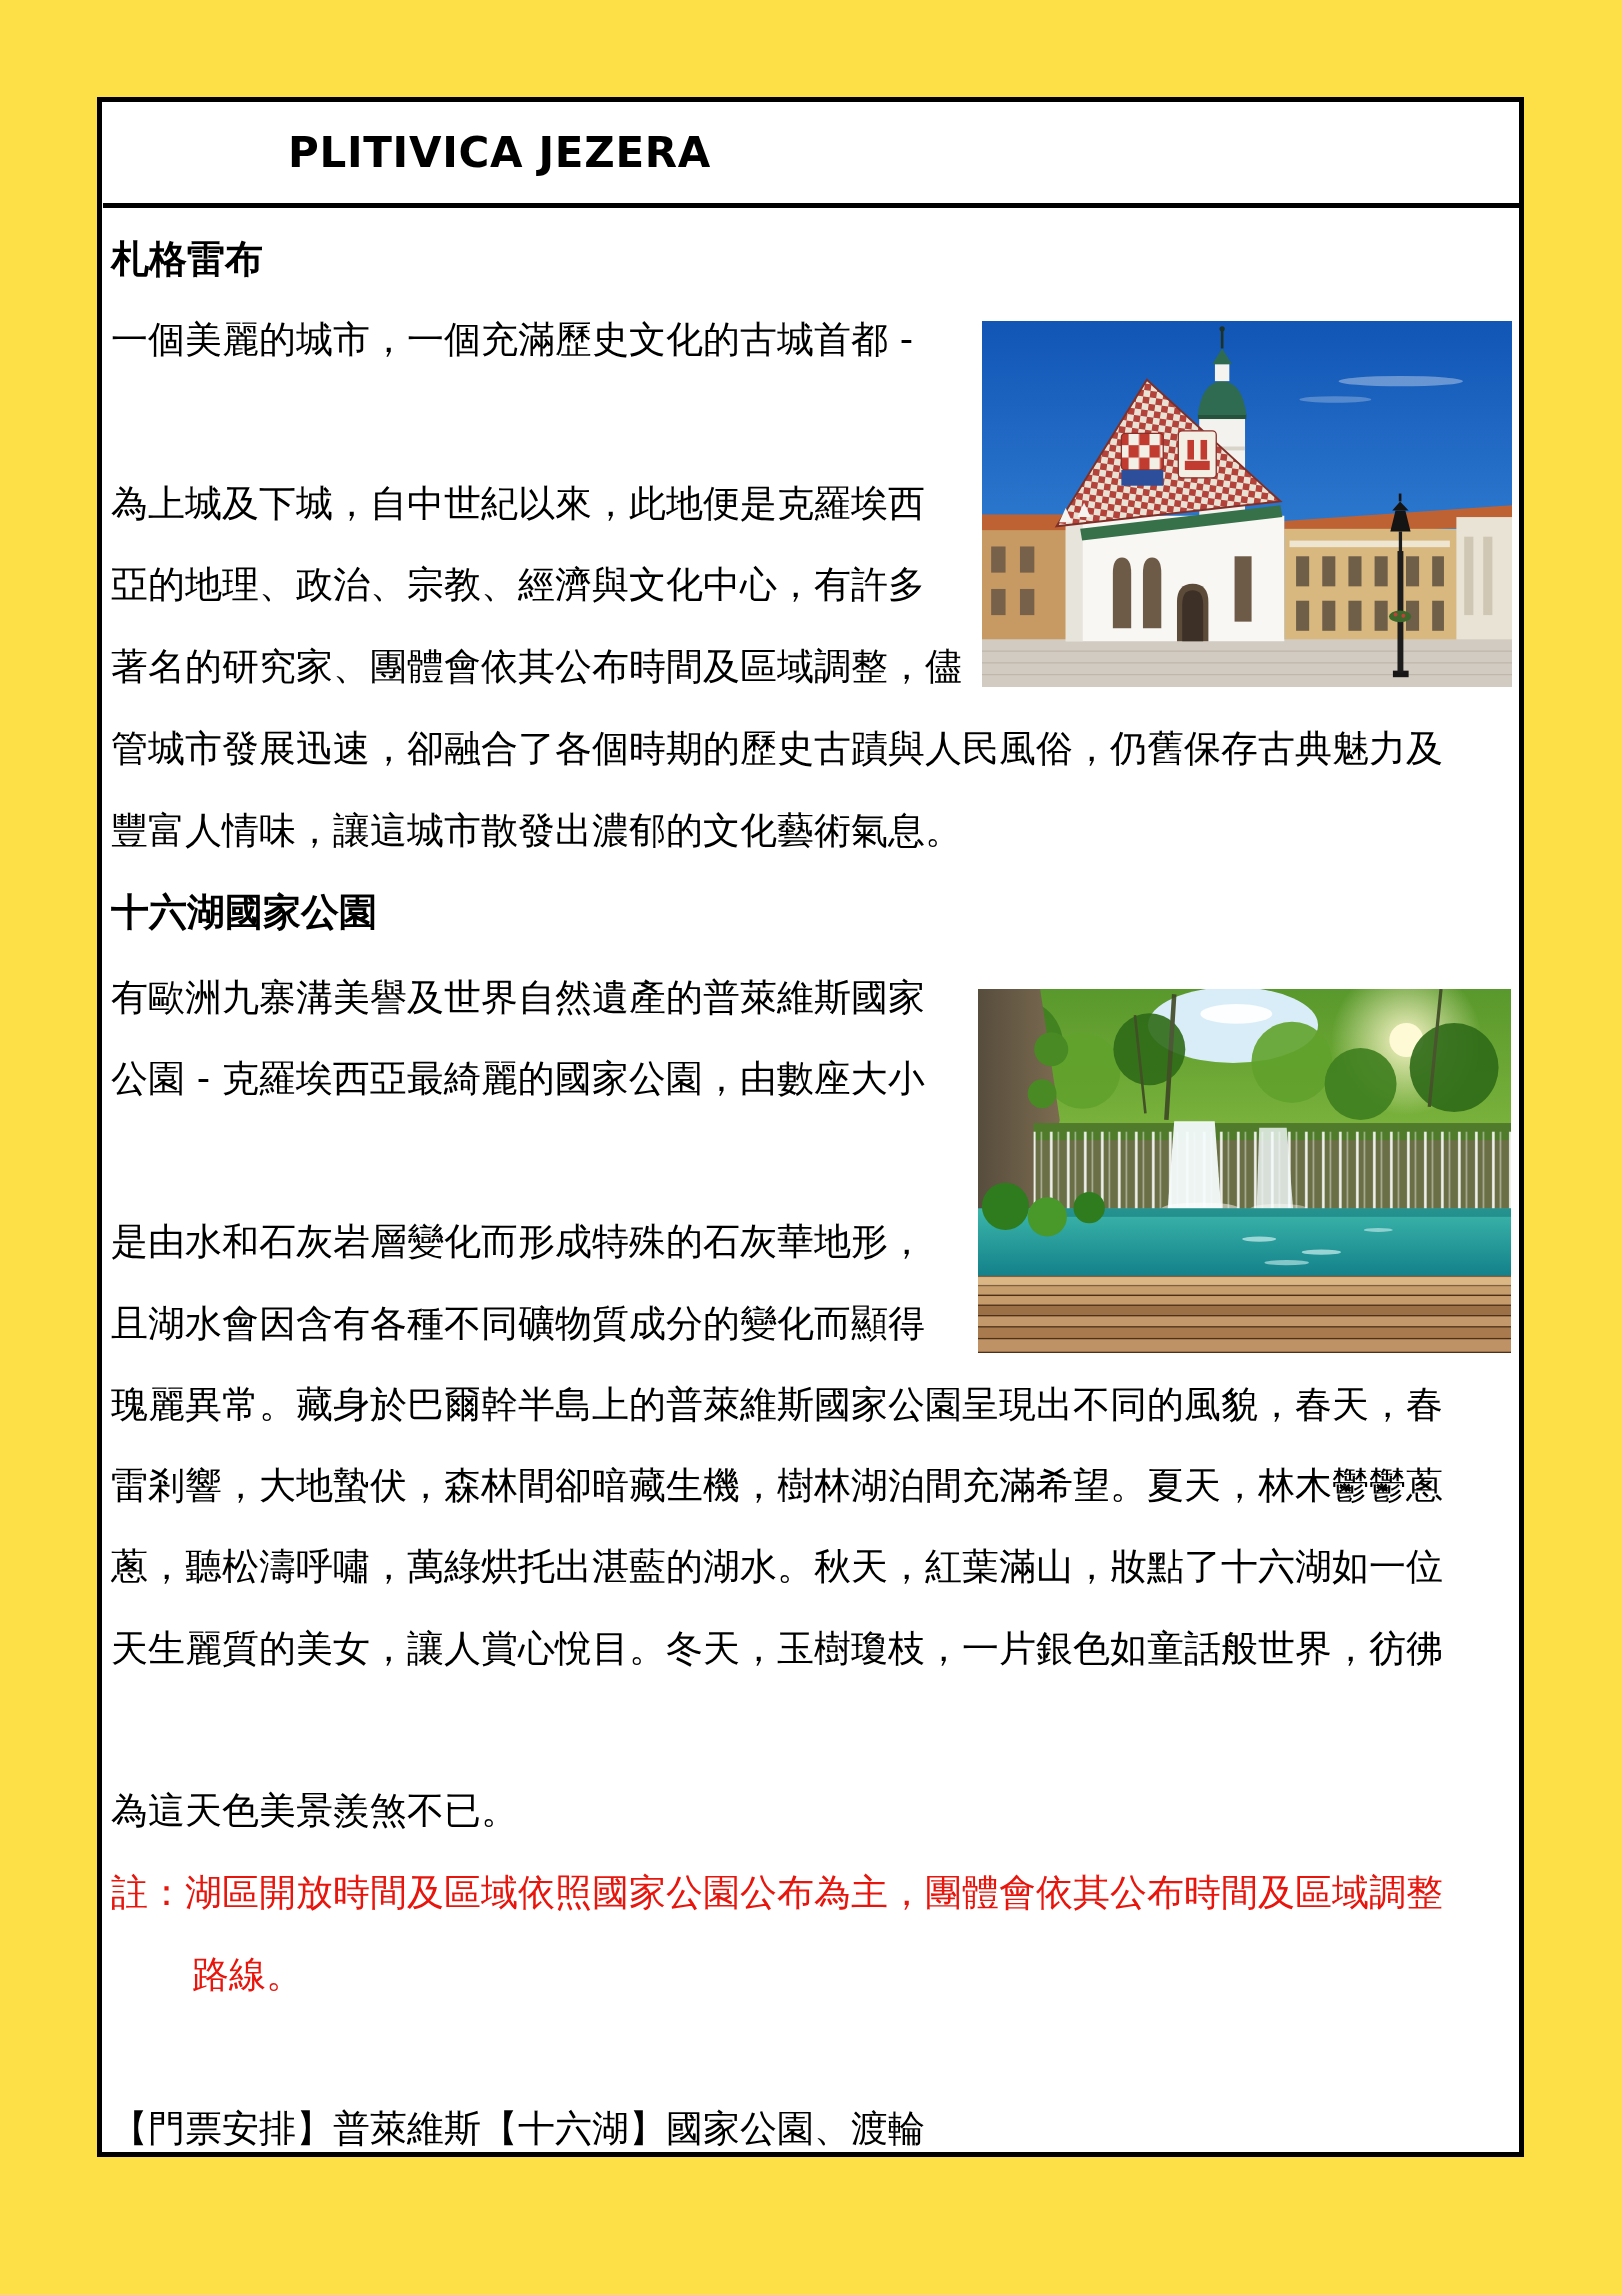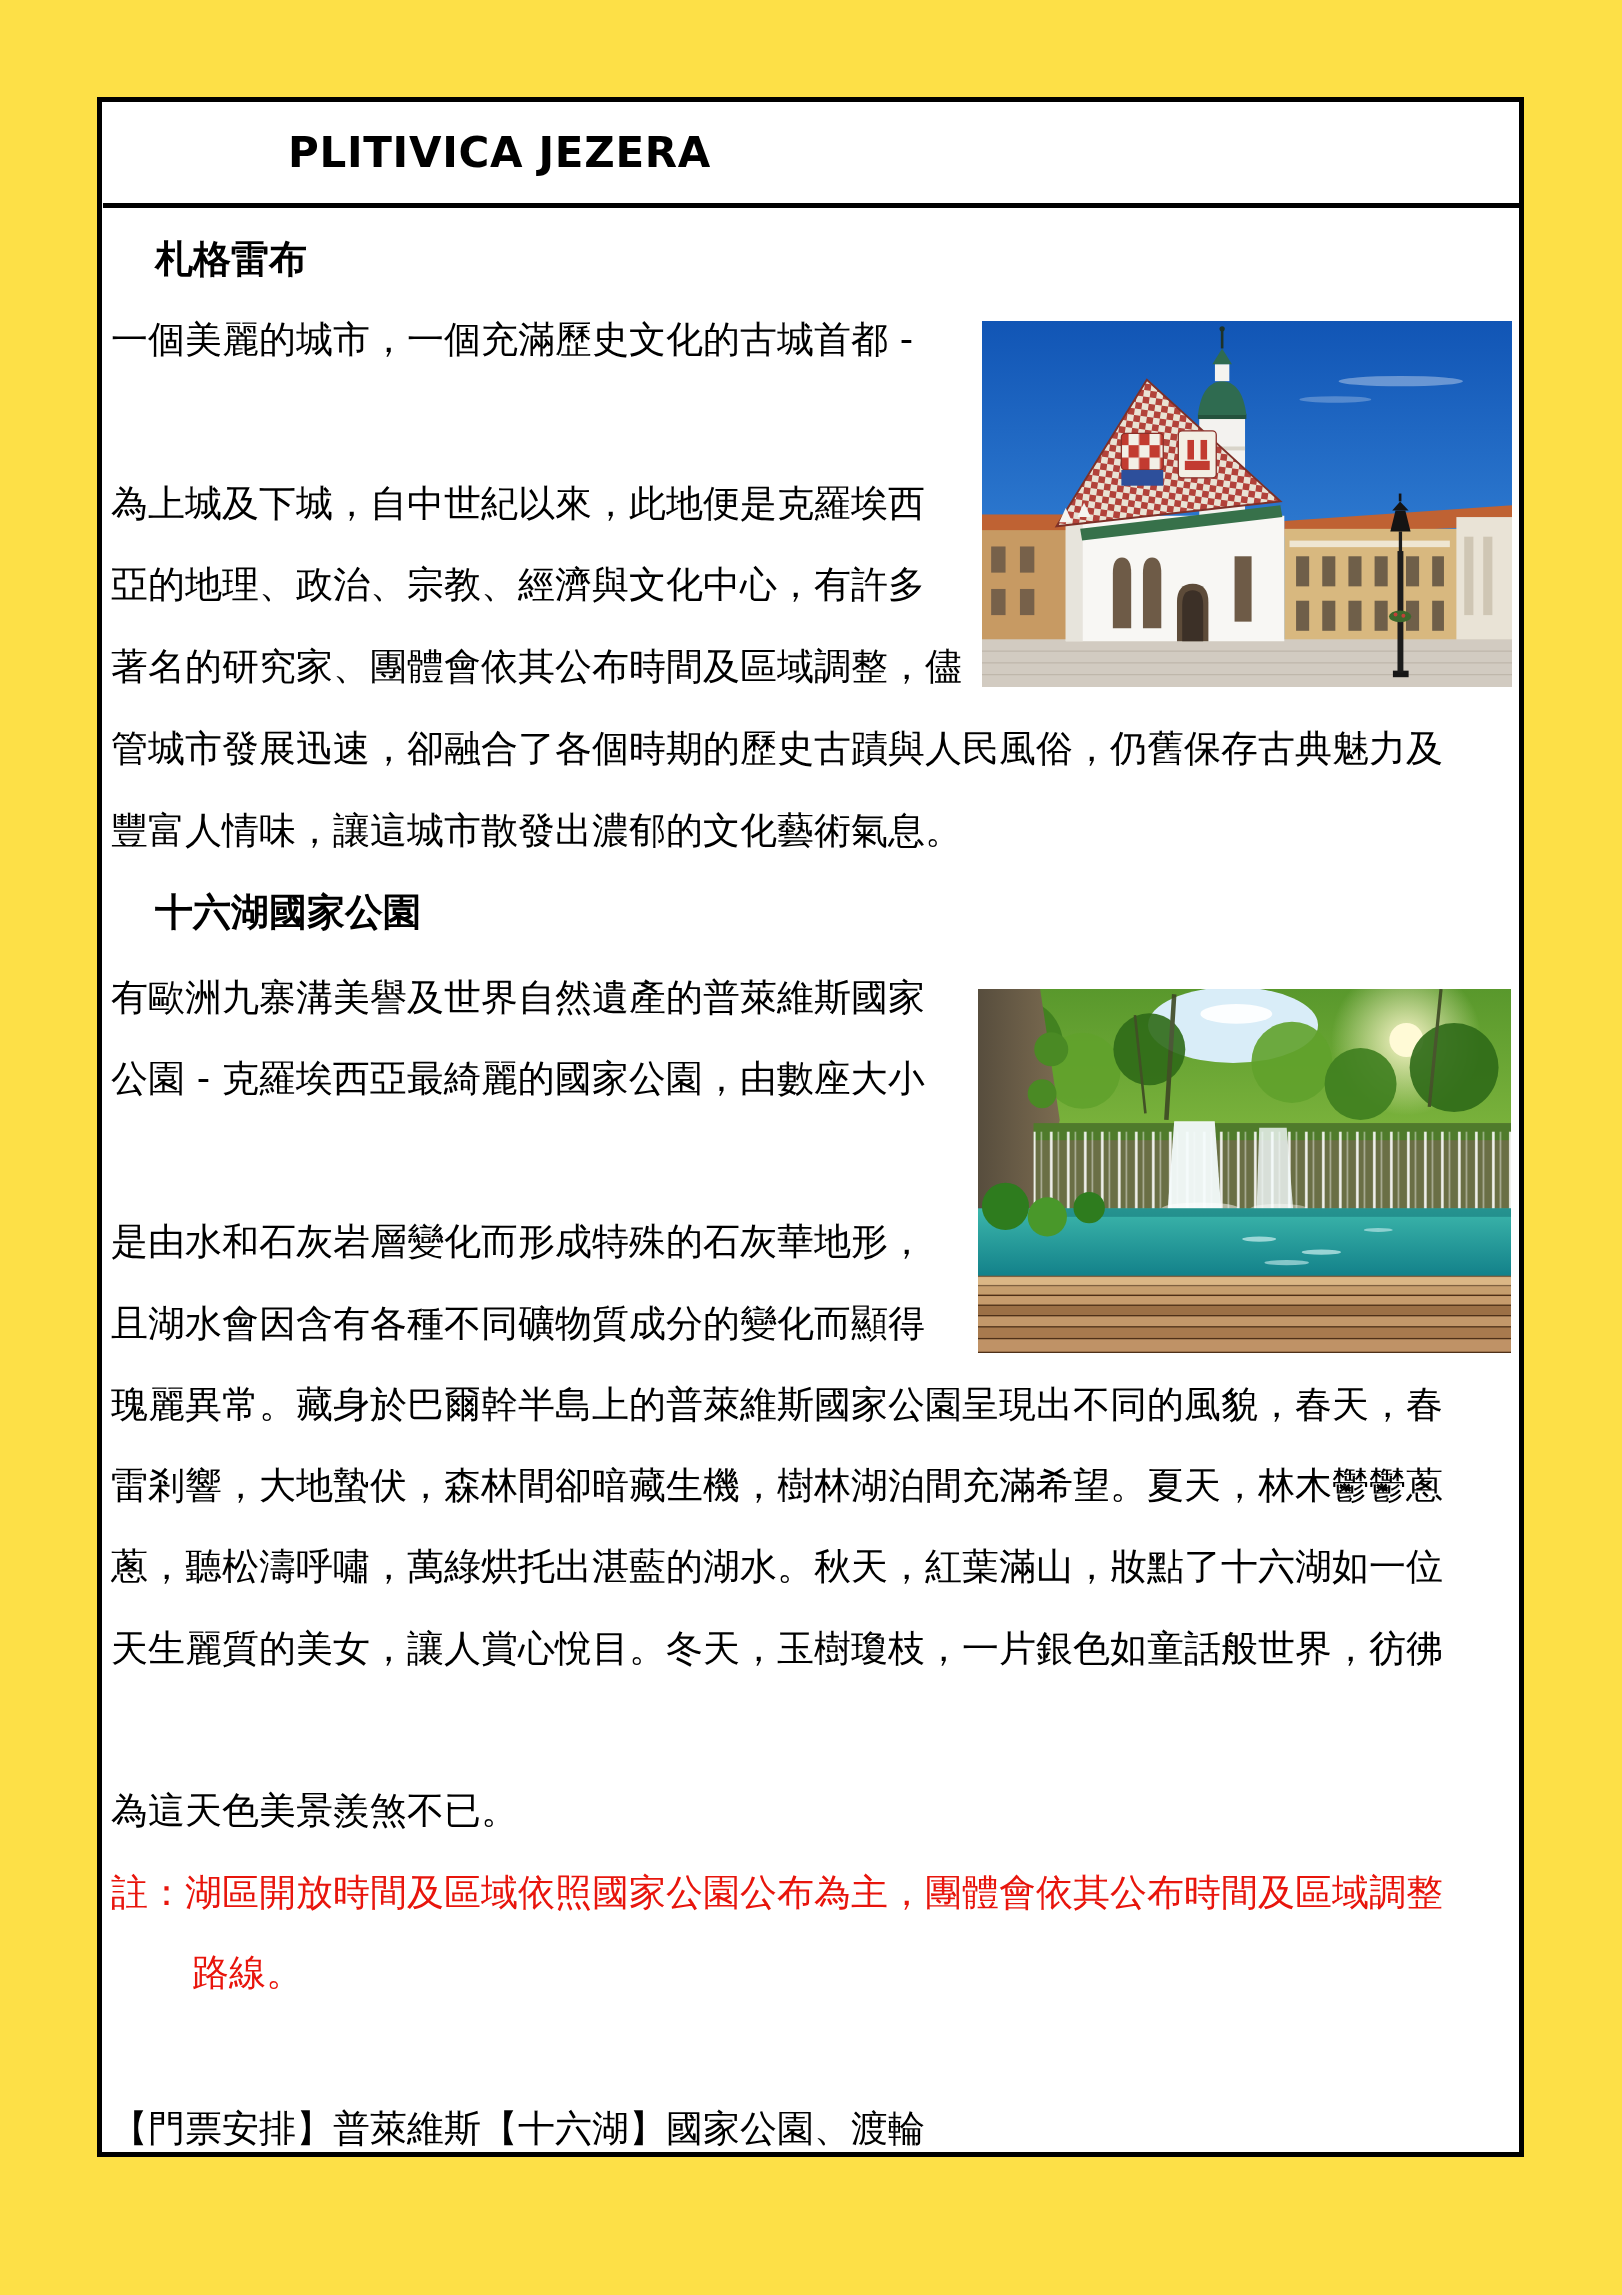--- a/index.html
+++ b/index.html
@@ -8,26 +8,26 @@
   .page{position:absolute;inset:0;background:#fde047;}
   
   .frame{position:absolute;left:97px;top:97px;width:1427px;height:2060px;
          box-sizing:border-box;border:5.2px solid #000;background:#fff;}
   
   .title-row{position:absolute;left:103px;top:102px;width:1416px;height:101px;
              box-sizing:content-box;border-bottom:5.2px solid #000;
              display:flex;align-items:center;}
   .title{margin-left:185px;font-size:42px;font-weight:700;letter-spacing:0.7px;}
   
-  .h1{position:absolute;left:111px;font-size:38px;font-weight:700;line-height:46px;white-space:nowrap;margin-left:44px;}
+  .h1{position:absolute;left:111px;font-size:38px;font-weight:700;line-height:46px;white-space:nowrap;}
   .bline{position:absolute;left:111px;font-size:37px;line-height:82px;white-space:nowrap;}
   .bline.short{width:844px;}
   .bline.full{width:1400px;}
   .note{color:#e8150c;}
-  .note.indent{left:192px;font-family:Liberation Mono, monospace;}
+  .note.indent{left:192px;}
   .fline{position:absolute;left:111px;font-size:37px;line-height:43px;white-space:nowrap;}
   
   .photo{position:absolute;overflow:hidden;}
   .photo svg{display:block;width:100%;height:100%;}
   .photo1{left:982px;top:321px;width:530px;height:366px;}
   .photo2{left:978px;top:989px;width:533px;height:364px;}
 </style>
 </head>
 <body>
 

